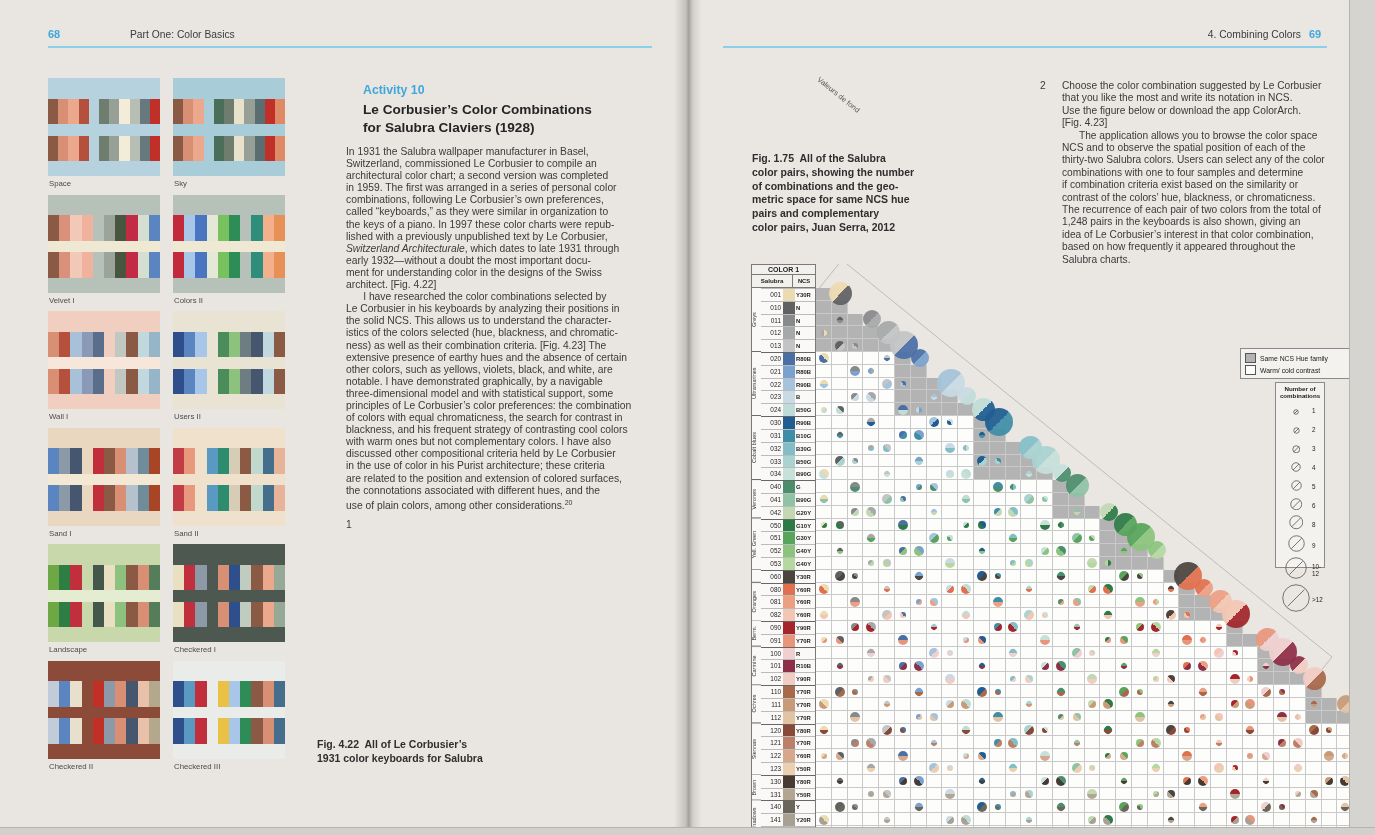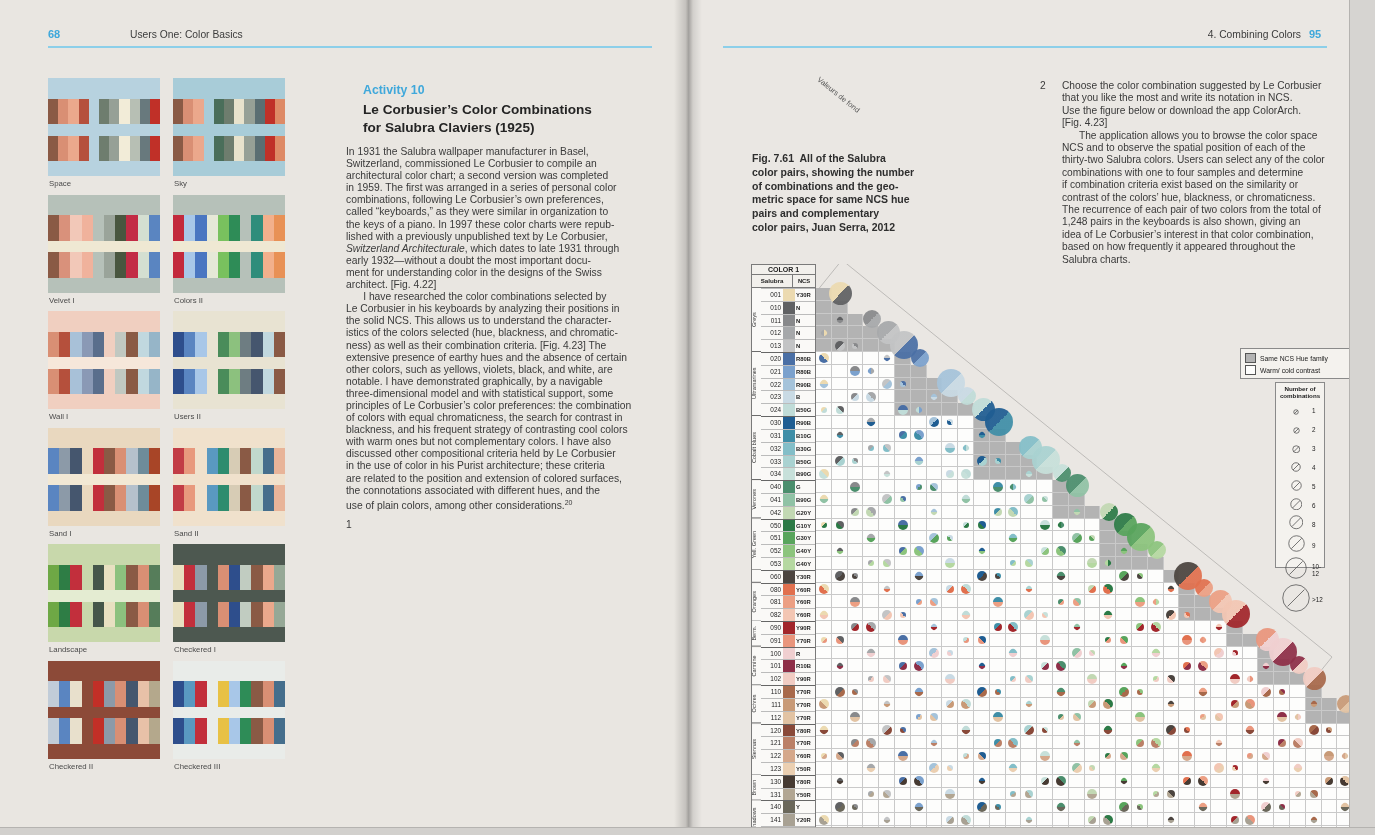--- a/index.html
+++ b/index.html
@@ -40,21 +40,21 @@
   .vrot{writing-mode:vertical-rl;transform:rotate(180deg);text-align:left;}
   .legend-box{position:absolute;background:#f4f2ee;border:1px solid #8a8a8a;box-sizing:border-box;}
 </style>
 </head>
 <body>
 
 <div class="spread">
 
   <div class="page page-left">
     <div class="pgnum" style="left:48px;">68</div>
-    <div class="runhead" style="left:130px;">Users One: Color Basics</div>
+    <div class="runhead" style="left:130px;">Part One: Color Basics</div>
     <div class="rule" style="left:48px;width:604px;"></div>
 
     <div id="kbgrid" style="position:absolute;left:48px;top:78px;width:240px;height:710px;">
         <div class="kb-cell" style="left: 0px; top: 0px;">
           <div class="kb-img" style="background: rgb(183, 210, 223);">
             <div class="kb-band" style="top: 21%; height: 26%;">
               <div style="background: rgb(138, 90, 69);"></div>
               <div style="background: rgb(217, 143, 116);"></div>
               <div style="background: rgb(235, 168, 140);"></div>
               <div style="background: rgb(181, 80, 60);"></div>
@@ -405,21 +405,21 @@
               <div style="background: rgb(217, 143, 116);"></div>
               <div style="background: rgb(69, 110, 140);"></div>
             </div>
           </div>
           <div class="kb-label">Checkered III</div>
         </div>
       </div>
 
     <div class="act-label">Activity 10</div>
     <div class="act-title">Le Corbusier’s Color Combinations
-for Salubra Claviers (1925)</div>
+for Salubra Claviers (1928)</div>
     <div class="body-par"><span>In 1931 the Salubra wallpaper manufacturer in Basel,
 Switzerland, commissioned Le Corbusier to compile an
 architectural color chart; a second version was completed
 in 1959. The first was arranged in a series of personal color
 combinations, following Le Corbusier’s own preferences,
 called “keyboards,” as they were similar in organization to
 the keys of a piano. In 1997 these color charts were repub-
 lished with a previously unpublished text by Le Corbusier,
 </span><span style="font-style: italic;">Switzerland Architecturale</span><span>, which dates to late 1931 through
 early 1932—without a doubt the most important docu-
@@ -441,31 +441,36 @@
 discussed other compositional criteria held by Le Corbusier
 in the use of color in his Purist architecture; these criteria
 are related to the position and extension of colored surfaces,
 the connotations associated with different hues, and the
 use of plain colors, among other considerations.</span><sup>20</sup></div>
 
     <div class="list-item" style="left:346px;top:519px;width:326px;">
       <span class="num">1</span>
     </div>
 
+    <div class="caption" style="left:317px;top:738px;width:230px;">
+      <span class="cap-label">Fig. 4.22</span>&nbsp;
+      <span class="cap-text">All of Le Corbusier’s
+1931 color keyboards for Salubra</span>
+    </div>
   </div>
 
   <div class="page page-right">
     <div class="runhead" style="left:423px;width:190px;text-align:right;">4. Combining Colors</div>
-    <div class="pgnum" style="left:621px;">95</div>
+    <div class="pgnum" style="left:621px;">69</div>
     <div class="rule" style="left:35px;width:604px;"></div>
   </div>
 
 
   <div class="caption" style="left:752px;top:152px;width:185px;">
-    <span class="cap-label">Fig. 7.61</span>&nbsp;
+    <span class="cap-label">Fig. 1.75</span>&nbsp;
     <span class="cap-text">All of the Salubra
 color pairs, showing the number
 of combinations and the geo-
 metric space for same NCS hue
 pairs and complementary
 color pairs, Juan Serra, 2012</span>
   </div>
 
   <div class="list-item" style="left:1040px;top:80px;width:300px;font-size:10.2px;line-height:12.4px;">
     <span class="num">2</span>

